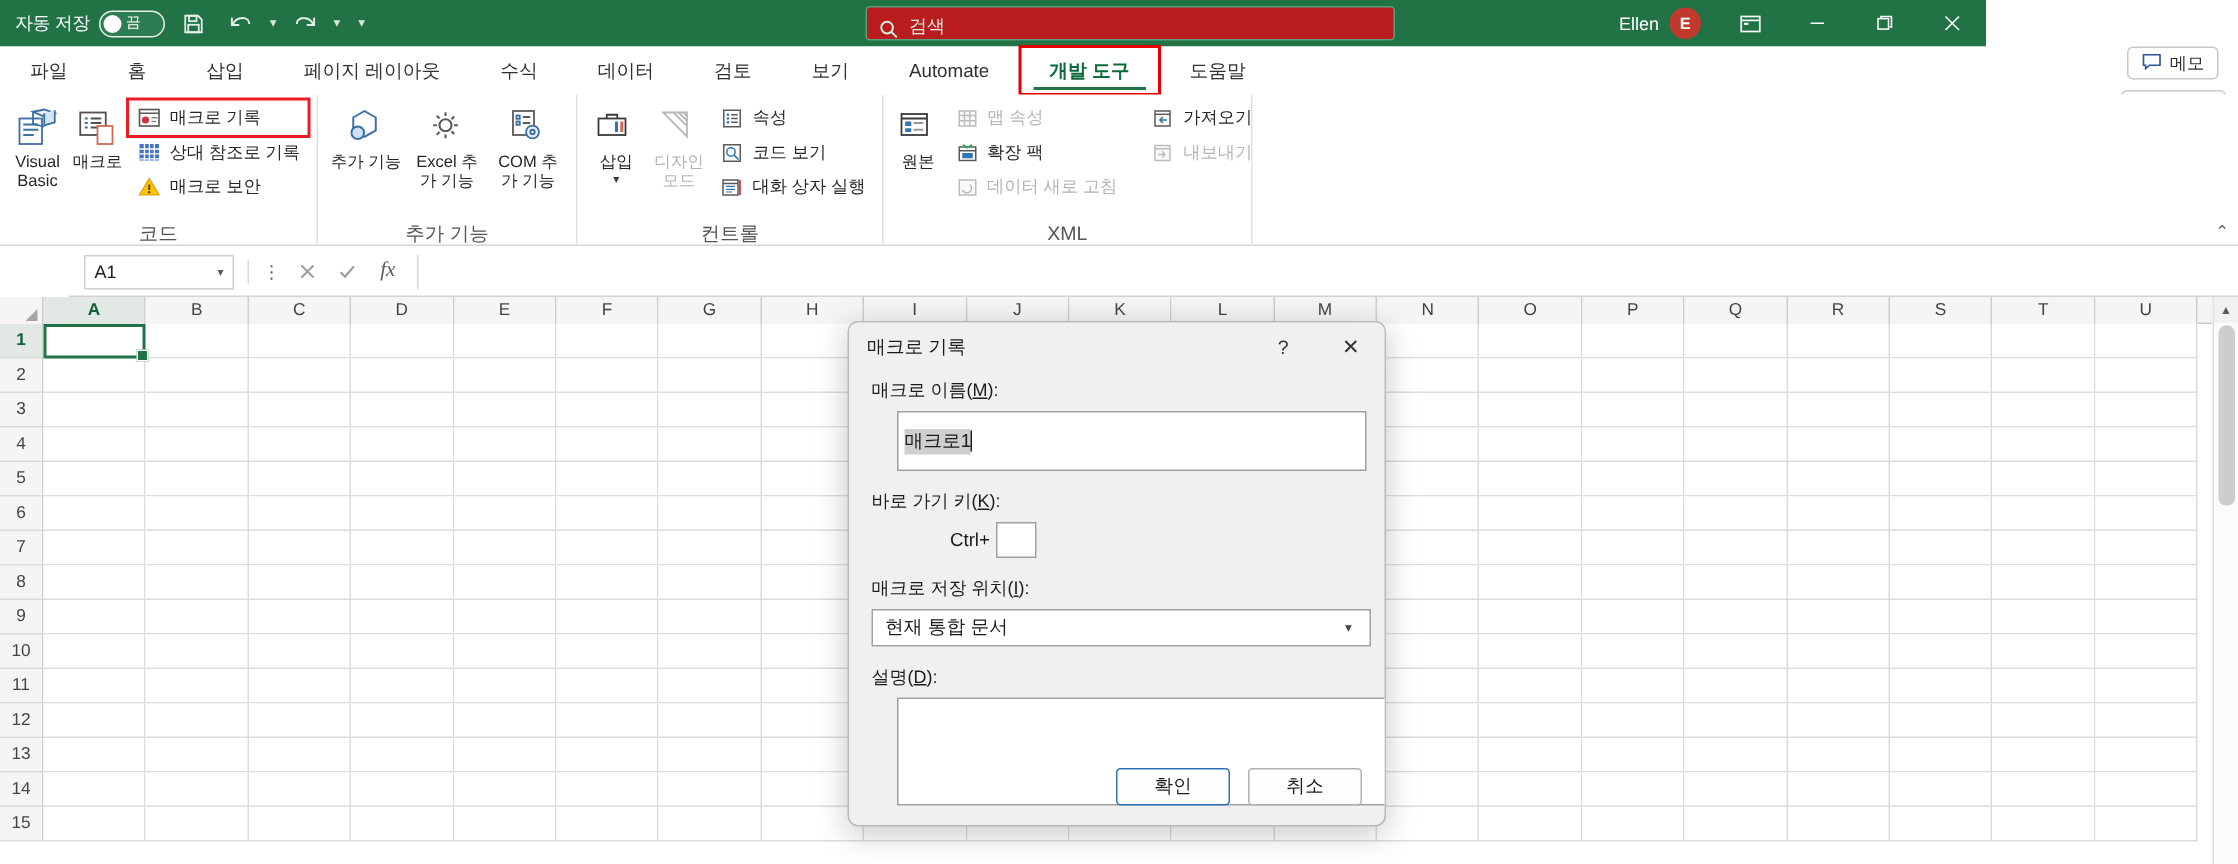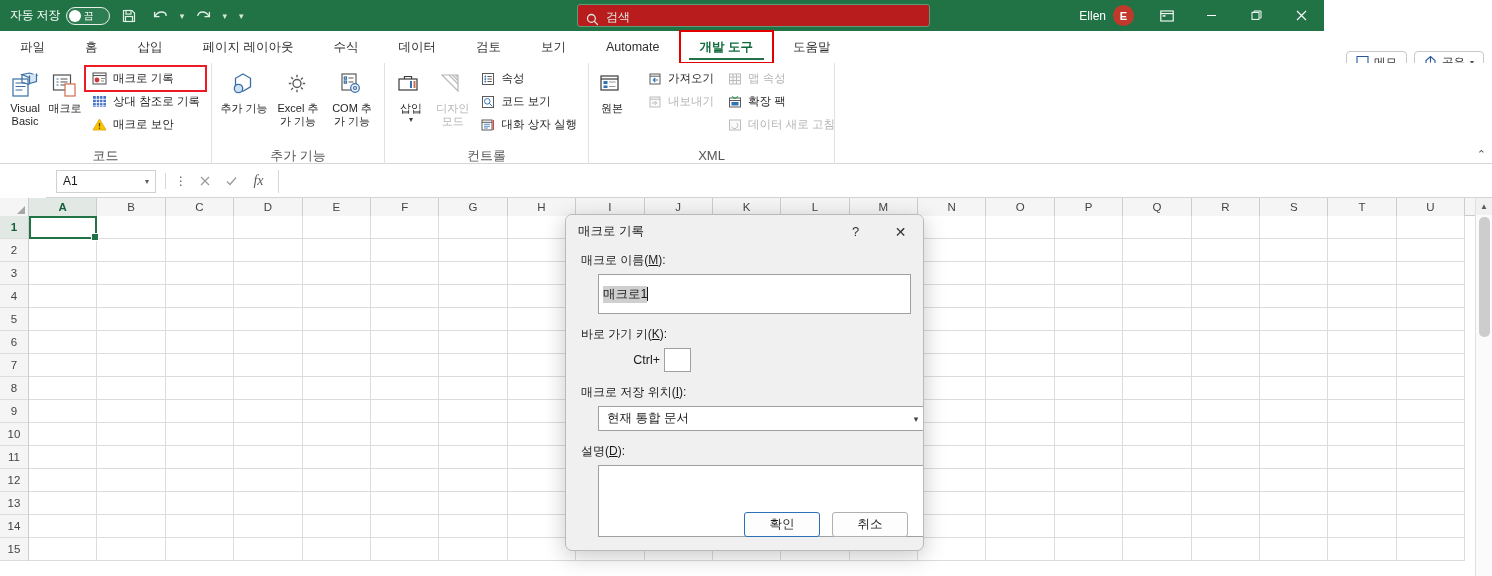--- a/index.html
+++ b/index.html
@@ -124,22 +124,22 @@
   .tab.active::after {
     content: ""; position: absolute;
     left: 9px; right: 9px; bottom: 3px;
     height: 2.5px; background: #217346;
   }
   .tab.highlighted {
     outline: 2px solid #e40000;
     outline-offset: -1px;
   }
   .tabstrip-right {
-    position: absolute; right: 8px; top: 20px;
-    display: flex; gap: 7px; align-items: center;
+    position: absolute; right: 8px; top: 0;
+    display: flex; gap: 7px; align-items: center; flex-direction: column;
   }
   .ribbon-pill {
     height: 22px; padding: 0 9px;
     border: 1px solid #c8c8c8; border-radius: 4px;
     display: flex; align-items: center; gap: 5px;
     font-size: 11.5px; color: #303030;
     background: #fff;
   }
 
   
@@ -387,21 +387,20 @@
     display: flex; align-items: center; gap: 4px;
     margin-top: 0;
   }
   .shortcut-label { font-size: 12.5px; color: #1b1b1b; width: 62px; text-align: right; }
   .shortcut-input {
     width: 27px; height: 24px;
     background: #ffffff;
     border: 1px solid #a0a0a0;
   }
   .dlg-select {
-    margin-left: 17px;
     width: 333px; height: 25px;
     background: #ffffff;
     border: 1px solid #a0a0a0;
     display: flex; align-items: center;
     padding: 0 4px;
     font-size: 12.5px; color: #1b1b1b;
   }
   .dlg-select .sel-val { flex: 1; padding-left: 4px; }
   .dlg-select .sel-chev { width: 20px; text-align: center; font-size: 9px; color: #444; }
   .dlg-textarea {
@@ -735,42 +734,20 @@
             <svg width="30" height="30" viewBox="0 0 30 30" fill="none" stroke="#3a3a3a" stroke-width="1.2">
               <rect x="4" y="5" width="17" height="14" fill="#ffffff"></rect>
               <path d="M4 8h17"></path>
               <rect x="6.5" y="10" width="4" height="3" fill="#2e75b6" stroke="none"></rect>
               <rect x="6.5" y="14.5" width="4" height="2.5" fill="#2e75b6" stroke="none"></rect>
               <path d="M12 11h6.5M12 15.5h6.5" stroke="#9a9a9a"></path>
             </svg>
           </span>
           <span>원본</span>
         </div>
-        <div class="smallcol" style="margin-left:10px;">
-          <div class="smallbtn">
-            <span class="ico">
-              <svg width="14" height="14" viewBox="0 0 14 14" fill="none" stroke="#5a5a5a" stroke-width="1">
-                <rect x="2" y="2" width="10" height="10" fill="#ffffff"></rect>
-                <path d="M2 4.2h10"></path>
-                <path d="M10 8H5.5M7.3 6l-2 2 2 2" stroke="#2e75b6" stroke-width="1.1"></path>
-              </svg>
-            </span>
-            <span>가져오기</span>
-          </div>
-          <div class="smallbtn disabled">
-            <span class="ico">
-              <svg width="14" height="14" viewBox="0 0 14 14" fill="none" stroke="#bcbcbc" stroke-width="1">
-                <rect x="2" y="2" width="10" height="10" fill="#fafafa"></rect>
-                <path d="M2 4.2h10"></path>
-                <path d="M4 8h4.5M6.7 6l2 2-2 2"></path>
-              </svg>
-            </span>
-            <span>내보내기</span>
-          </div>
-        </div>
         <div class="smallcol">
           <div class="smallbtn disabled">
             <span class="ico">
               <svg width="14" height="14" viewBox="0 0 14 14" fill="none" stroke="#bcbcbc" stroke-width="1">
                 <rect x="1.5" y="2" width="11" height="10" fill="#fafafa"></rect>
                 <path d="M1.5 5h11M1.5 8.5h11M5 2v10M8.5 2v10"></path>
               </svg>
             </span>
             <span>맵 속성</span>
           </div>
@@ -788,20 +765,42 @@
           <div class="smallbtn disabled">
             <span class="ico">
               <svg width="14" height="14" viewBox="0 0 14 14" fill="none" stroke="#bcbcbc" stroke-width="1">
                 <rect x="1.5" y="2" width="11" height="10" fill="#fafafa"></rect>
                 <path d="M3.5 8.5a3.2 3.2 0 105.2-3.4"></path>
               </svg>
             </span>
             <span>데이터 새로 고침</span>
           </div>
         </div>
+        <div class="smallcol" style="margin-left:10px;">
+          <div class="smallbtn">
+            <span class="ico">
+              <svg width="14" height="14" viewBox="0 0 14 14" fill="none" stroke="#5a5a5a" stroke-width="1">
+                <rect x="2" y="2" width="10" height="10" fill="#ffffff"></rect>
+                <path d="M2 4.2h10"></path>
+                <path d="M10 8H5.5M7.3 6l-2 2 2 2" stroke="#2e75b6" stroke-width="1.1"></path>
+              </svg>
+            </span>
+            <span>가져오기</span>
+          </div>
+          <div class="smallbtn disabled">
+            <span class="ico">
+              <svg width="14" height="14" viewBox="0 0 14 14" fill="none" stroke="#bcbcbc" stroke-width="1">
+                <rect x="2" y="2" width="10" height="10" fill="#fafafa"></rect>
+                <path d="M2 4.2h10"></path>
+                <path d="M4 8h4.5M6.7 6l2 2-2 2"></path>
+              </svg>
+            </span>
+            <span>내보내기</span>
+          </div>
+        </div>
       </div>
       <div class="rgroup-label">XML</div>
     </div>
 
     <div class="collapse-ribbon">⌃</div>
   </div>
 
   <div class="formulabar">
     <div class="namebox">
       <span class="nb-text">A1</span>

